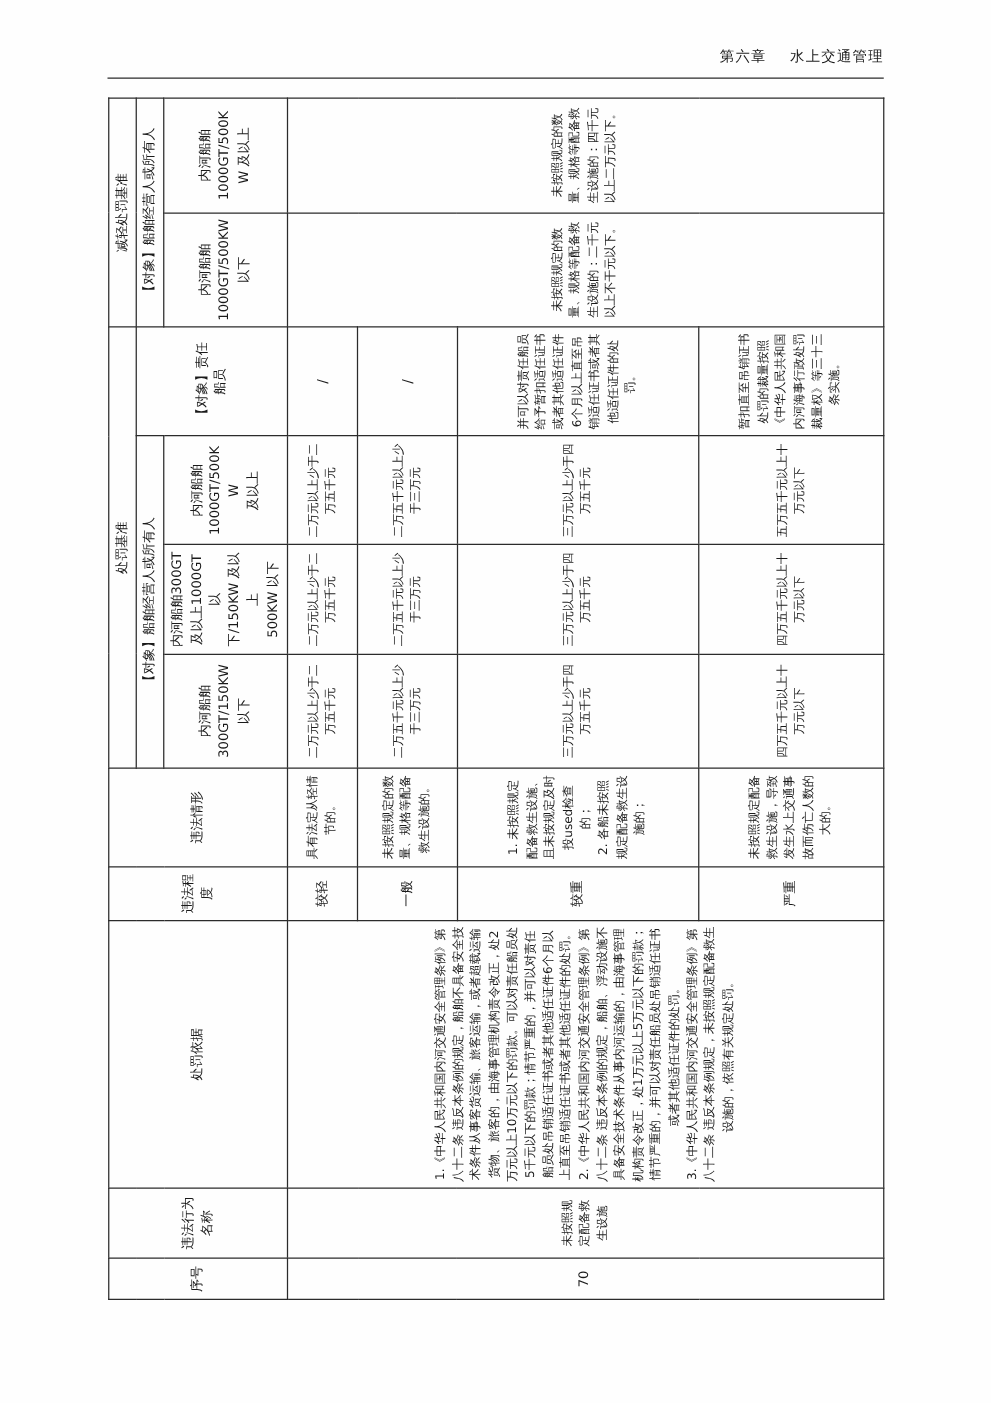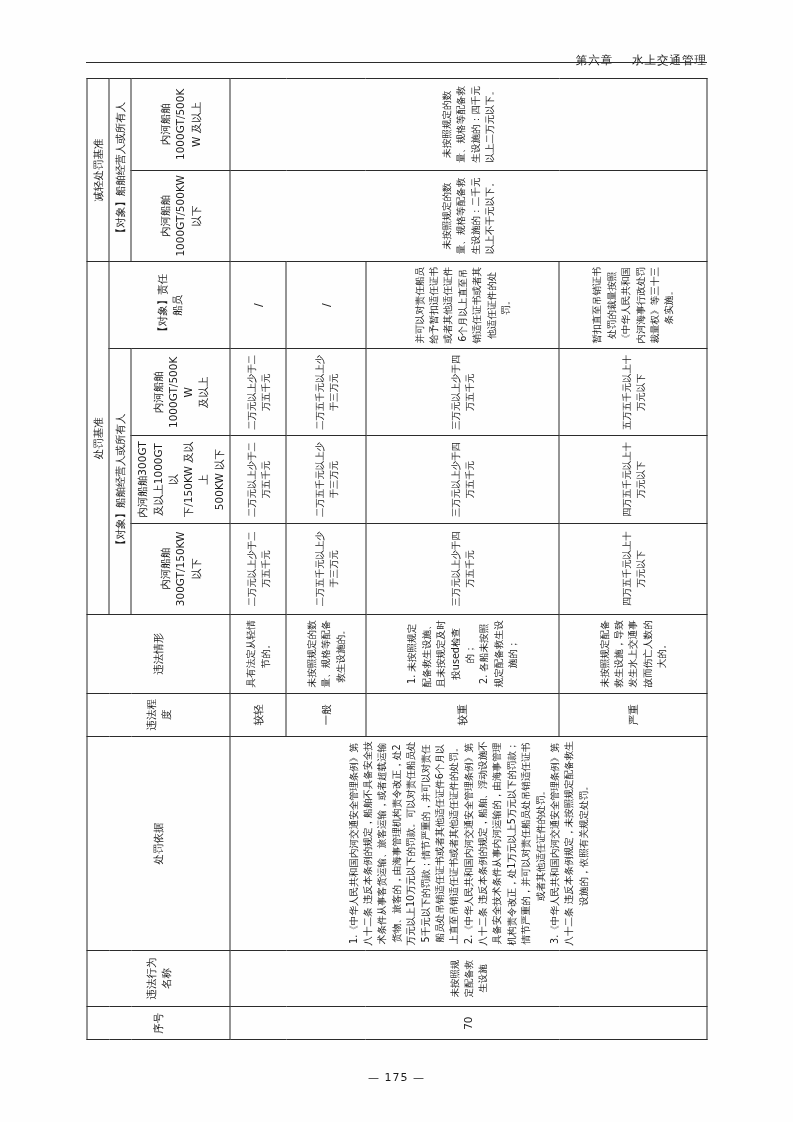--- a/index.html
+++ b/index.html
@@ -19,21 +19,21 @@
     position: absolute;
     left: 0; top: 0;
     width: 793px;
     height: 1122px;
     background: #fefefe;
   }
 
   
   .header {
     position: absolute;
-    top: 53px;
+    top: 38px;
     right: 86px;
     font-size: 11.5px;
     letter-spacing: 1px;
     color: #1a1a1a;
     white-space: nowrap;
   }
   .header .chap { margin-right: 14px; }
 
   .header-rule {
     position: absolute;
@@ -223,15 +223,14 @@
             <td class="center-v small">四万五千元以上十万元以下</td>
             <td class="center-v small">四万五千元以上十万元以下</td>
             <td class="center-v small">五万五千元以上十万元以下</td>
             <td class="body" style="white-space:pre-line">暂扣直至吊销证书处罚的裁量按照《中华人民共和国内河海事行政处罚裁量权》等三十三条实施。</td>
           </tr>
         </tbody>
       </table>
     </div>
   </div>
 
-  <div class="footer">— 175 —</div>
 
 </div>
 
 </body></html>

